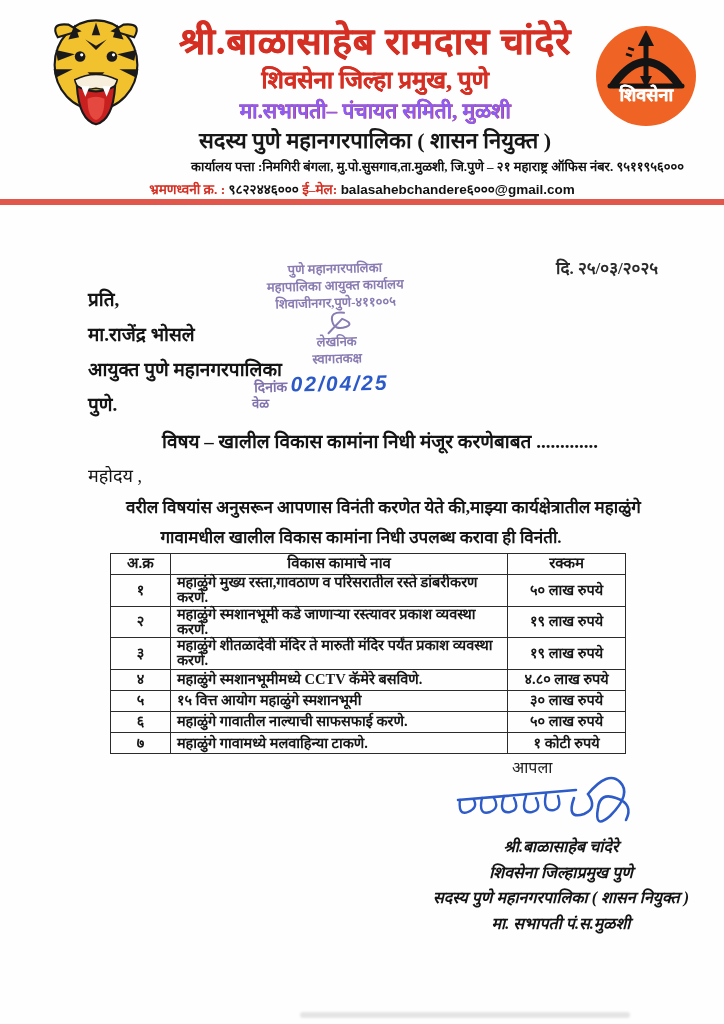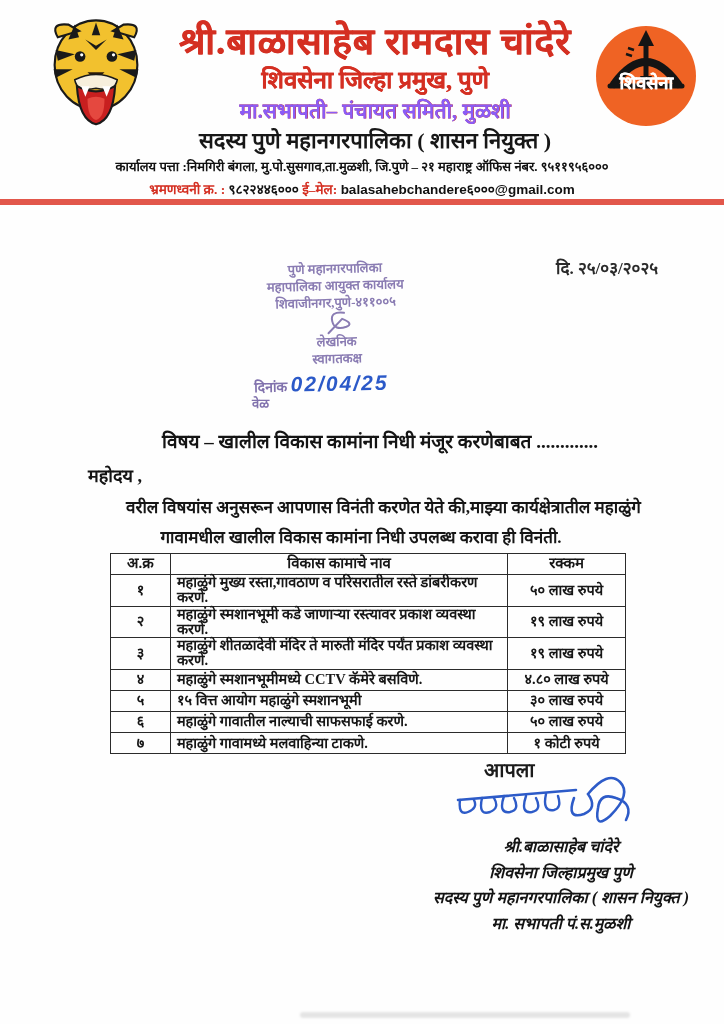--- a/index.html
+++ b/index.html
@@ -13,58 +13,58 @@
   
   .lh-name{left:140px;top:14px;width:470px;text-align:center;
     font-size:37px;font-weight:bold;color:#d42f22;letter-spacing:1px;
     text-shadow:0.6px 0 #d42f22;}
   .lh-sub1{left:140px;top:62px;width:470px;text-align:center;
     font-size:24px;font-weight:bold;color:#d42f22;text-shadow:0.4px 0 #d42f22;}
   .lh-sub2{left:140px;top:96px;width:470px;text-align:center;
     font-size:21px;font-weight:bold;color:#8b5cf6;text-shadow:0.4px 0 #d02a20;}
   .lh-sub3{left:110px;top:124px;width:530px;text-align:center;
     font-size:22px;font-weight:bold;color:#171717;}
-  .lh-addr{left:40px;top:157px;width:644px;text-align:center;
+  .lh-addr{left:40px;top:157px;width:644px;text-align:right;
     font-size:13px;font-weight:bold;color:#111;}
   .lh-phone{left:40px;top:180px;width:644px;text-align:center;
     font-size:13.5px;font-weight:bold;color:#111;}
   .red-label{color:#d42f22;}
   .email-latin{font-family:"Liberation Sans","DejaVu Sans",sans-serif;font-weight:bold;text-align:center;}
   .sep{left:0;top:199px;width:724px;height:6px;background:#e2574b;}
   
   .tiger{left:42px;top:14px;width:108px;height:122px;}
   .sena-logo{left:596px;top:26px;width:100px;height:100px;}
   .sena-circle{position:absolute;left:0;top:0;width:100px;height:100px;border-radius:50%;
     background:#ef6324;}
-  .sena-text{position:absolute;left:0;top:44px;width:100px;text-align:center;
+  .sena-text{position:absolute;left:0;top:56px;width:100px;text-align:center;
     color:#fff;font-size:18px;font-weight:bold;text-shadow:0.5px 0 #fff;}
   
   .stamp{left:246px;top:260px;width:180px;color:#8172ad;transform:rotate(-1.5deg);
     font-size:13px;line-height:17px;text-align:center;font-weight:600;opacity:.92;}
   .stamp-dt{left:254px;top:372px;color:#8172ad;font-size:14px;font-weight:600;transform:rotate(-1deg);}
   .hand-date{color:#2b59c8;font-size:21px;font-style:italic;letter-spacing:2px;
     font-family:"Liberation Sans","DejaVu Sans",sans-serif;font-weight:600;}
   .stamp-time{left:252px;top:394px;color:#8172ad;font-size:13px;font-weight:600;}
   .doc-date{left:556px;top:256px;font-size:17px;font-weight:600;color:#2a2a2a;text-align:center;}
   
   .recipient div{height:35px;}
   .recipient{left:88px;top:286px;font-size:19px;font-weight:600;color:#141414;}
   .subject{left:120px;top:428px;width:520px;text-align:center;font-size:19px;font-weight:bold;color:#141414;}
-  .salutation{left:88px;top:463px;font-size:18px;font-weight:bold;color:#141414;}
+  .salutation{left:88px;top:463px;font-size:18px;font-weight:normal;color:#141414;}
   .body1{left:126px;top:495px;font-size:17px;font-weight:600;color:#161616;}
   .body2{left:96px;top:525px;width:530px;text-align:center;font-size:17px;font-weight:600;color:#161616;}
   
   .tbl{left:110px;top:553px;}
   table{border-collapse:collapse;width:516px;font-size:14.5px;color:#161616;}
   th,td{border:1.6px solid #2b2b2b;padding:0 6px;height:20.2px;font-weight:600;line-height:1.05;}
   th{font-size:15px;}
   td.c,th{text-align:center;}
   td.l{text-align:left;}
   
-  .sig-salut{left:484px;top:756px;font-size:20px;font-weight:700;}
+  .sig-salut{left:512px;top:756px;font-size:16px;font-weight:400;}
   .sig-svg{left:448px;top:768px;width:200px;height:68px;}
   .sig-block{left:420px;top:834px;width:282px;text-align:center;
     font-size:16px;font-weight:600;line-height:25.5px;color:#141414;font-style:italic;}
   .smudge{left:300px;top:1012px;width:330px;height:6px;background:#9a9a9a;opacity:.25;
     border-radius:3px;filter:blur(1px);}
 </style>
 </head>
 <body>
 
 <div class="page">
@@ -130,20 +130,26 @@
     </svg>
     <div>लेखनिक</div>
     <div>स्वागतकक्ष</div>
   </div>
   <div class="abs stamp-dt">
     <span>दिनांक</span>
     <span class="hand-date">02/04/25</span>
   </div>
   <div class="abs stamp-time">वेळ</div>
 
+  <div class="abs recipient">
+    <div>प्रति,</div>
+    <div>मा.राजेंद्र भोसले</div>
+    <div>आयुक्त पुणे महानगरपालिका</div>
+    <div>पुणे.</div>
+  </div>
 
   <div class="abs subject">विषय – खालील विकास कामांना निधी मंजूर करणेबाबत .............</div>
   <div class="abs salutation">महोदय ,</div>
   <div class="abs body1">वरील विषयांस अनुसरून आपणास विनंती करणेत येते की,माझ्या कार्यक्षेत्रातील महाळुंगे</div>
   <div class="abs body2">गावामधील खालील विकास कामांना निधी उपलब्ध करावा ही विनंती.</div>
 
   <div class="abs tbl">
     <table>
       <colgroup>
           <col style="width:60px">

